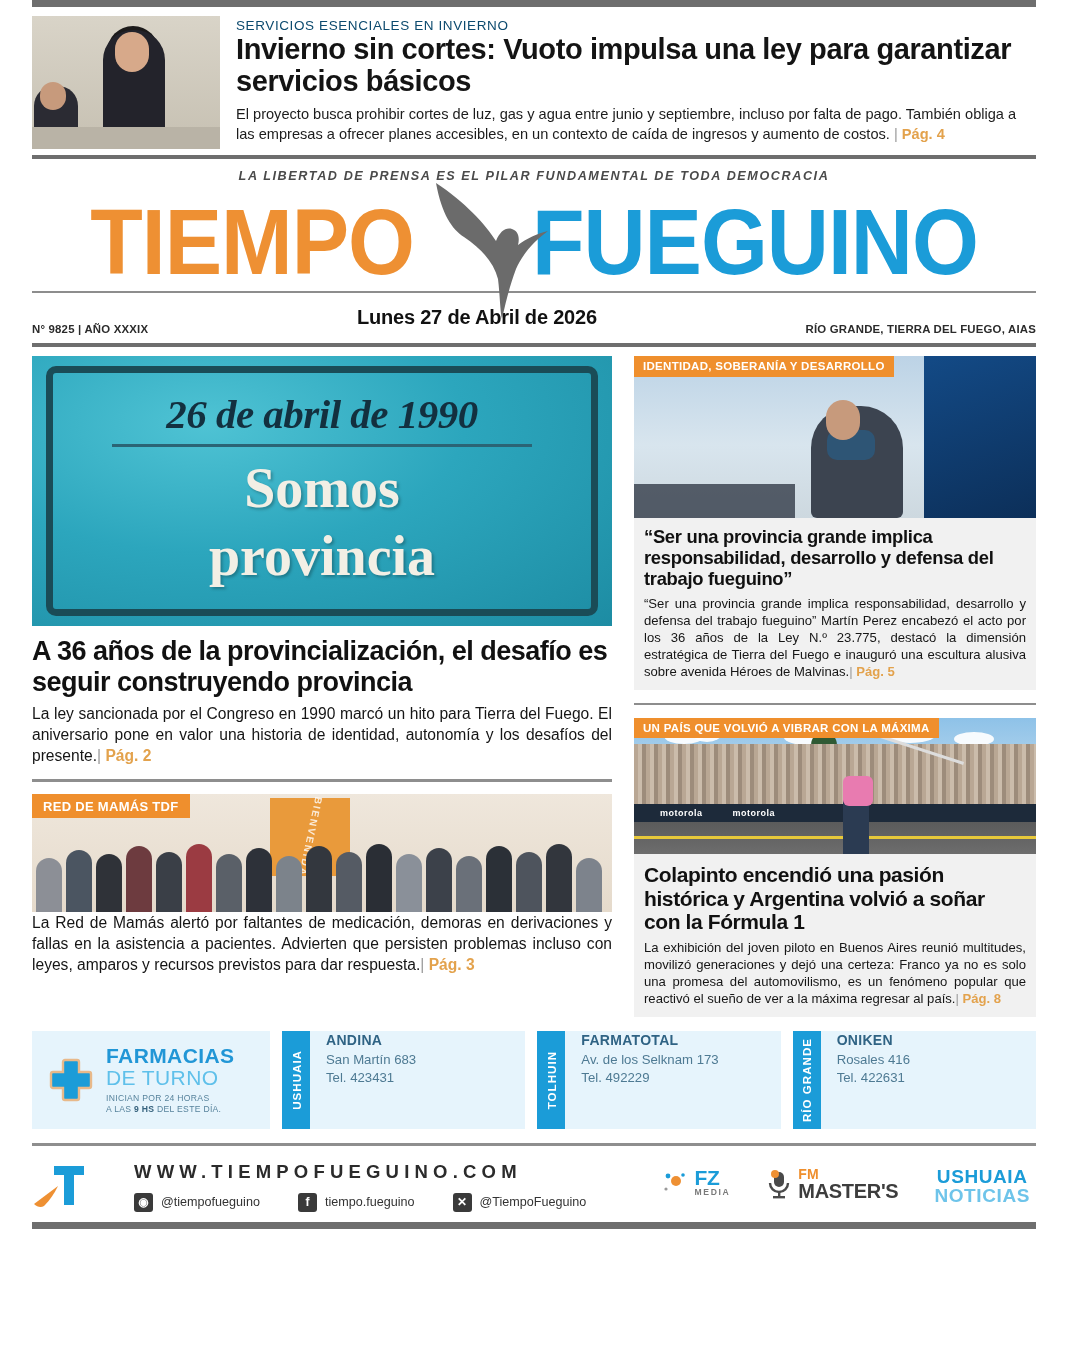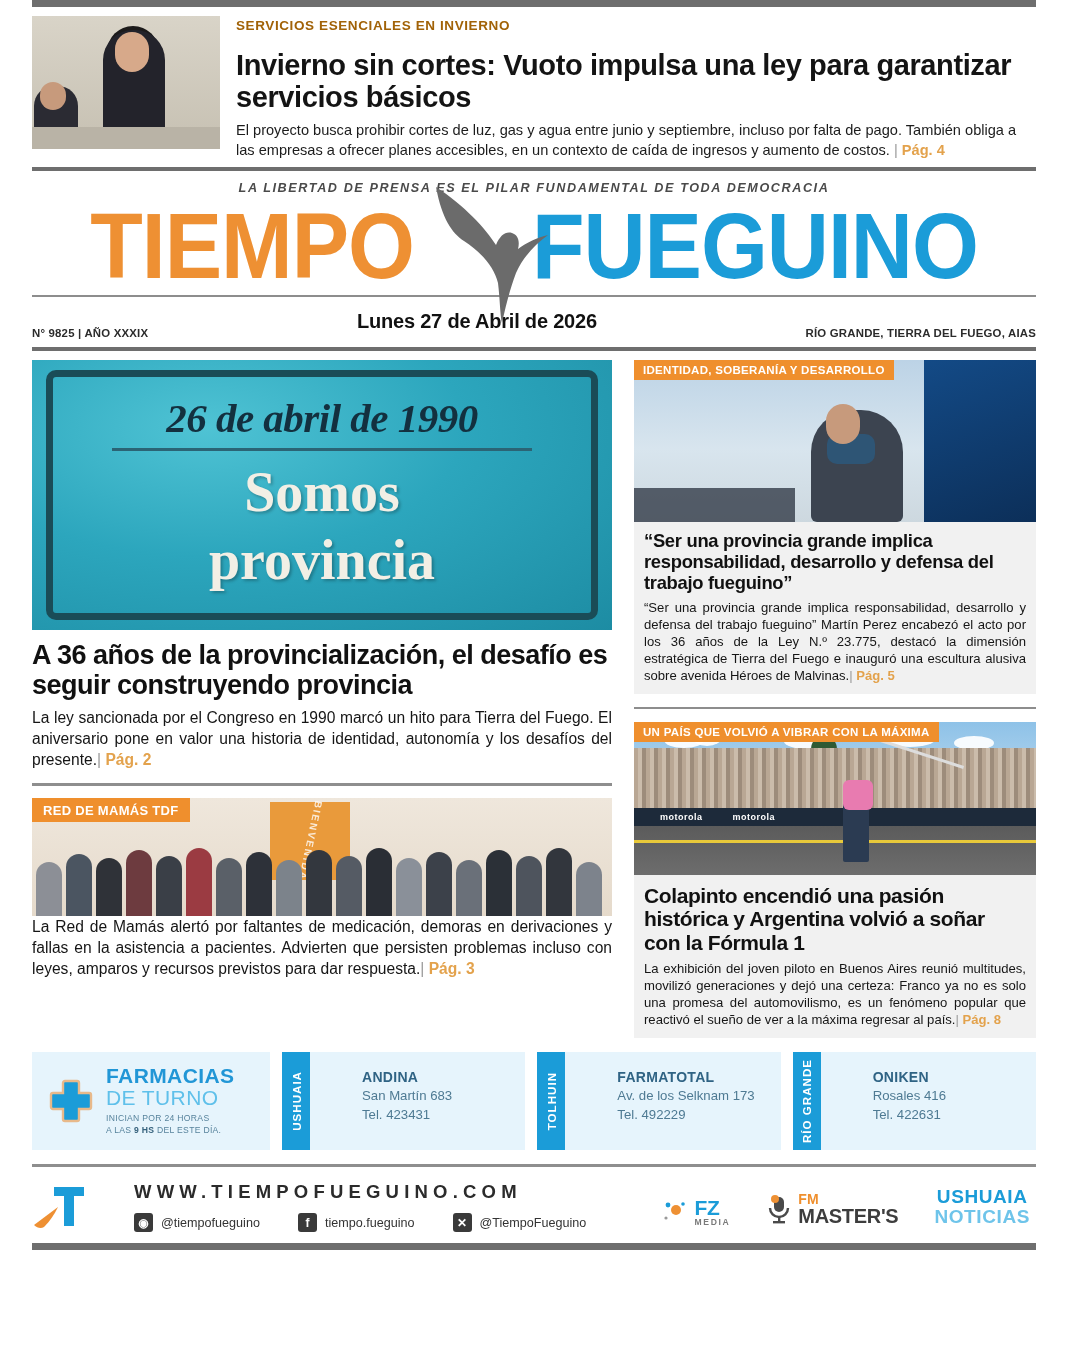--- a/index.html
+++ b/index.html
@@ -48,25 +48,25 @@
     width: 188px;
     height: 133px;
     flex: 0 0 188px;
     position: relative;
     overflow: hidden;
     background: #cfc8bd;
   }
   .teaser-body { flex: 1 1 auto; padding-top: 2px; }
   .kicker-plain {
     font-size: 13.5px;
-    font-weight: bold;
+    font-weight: normal;
     letter-spacing: 0.6px;
-    color: #a16207;
+    color: #0c4a6e;
     text-transform: uppercase;
-    margin-bottom: 16px;
+    margin-bottom: 0;
   }
   .teaser-title {
     font-size: 29px;
     line-height: 1.12;
     font-weight: bold;
     color: #141414;
     letter-spacing: -0.4px;
     margin-bottom: 7px;
   }
   .teaser-text {
@@ -79,21 +79,21 @@
 
   
   .masthead { position: relative; padding-top: 10px; }
   .motto {
     text-align: center;
     font-size: 12.6px;
     font-weight: bold;
     font-style: italic;
     letter-spacing: 1.6px;
     color: #4a4a4a;
-    margin-bottom: 2px;
+    margin-bottom: 10px;
   }
   .logo-row {
     display: flex;
     align-items: center;
     justify-content: center;
     position: relative;
     height: 98px;
   }
   .logo-tiempo {
     font-size: 86px;
@@ -173,21 +173,21 @@
     position: absolute;
     top: 0; left: 0;
     z-index: 3;
   }
 
   
   .photo { position: relative; overflow: hidden; display: block; width: 100%; }
   .photo-prov  { height: 270px; background: #2aa3b8; }
   .photo-mamas { height: 118px; background: #d6c7b4; }
   .photo-perez { height: 162px; background: #a9bdd1; }
-  .photo-f1    { height: 153px; background: #6f8fa8; }
+  .photo-f1    { height: 136px; background: #6f8fa8; }
 
   .headline-lg {
     font-size: 27px;
     line-height: 1.13;
     font-weight: bold;
     color: #111;
     letter-spacing: -0.5px;
     margin: 10px 0 6px 0;
   }
   .body-lg {
@@ -284,23 +284,22 @@
     font-size: 11.6px;
     font-weight: bold;
     letter-spacing: 1px;
   }
   .pharm-city span {
     writing-mode: vertical-rl;
     transform: rotate(180deg);
     white-space: nowrap;
   }
   .pharm-info {
-    padding: 16px 0 0 16px;
+    padding: 0 0 0 16px;
     line-height: 1.4;
-    margin-left: 36px;
   }
   .pharm-name {
     font-size: 14px; font-weight: bold; color: #2f6384; letter-spacing: 0.3px;
   }
   .pharm-addr, .pharm-tel {
     font-size: 13.2px; color: #4e7a93;
   }
 
   
   .footer-rule-top { height: 3px; background: #8e8e8e; margin-top: 14px; }
@@ -324,21 +323,21 @@
   .soc-ico {
     width: 19px; height: 19px; background: #3a3a3a;
     border-radius: 3px;
     display: flex; align-items: center; justify-content: center;
     color: #fff; font-size: 12px; font-weight: bold;
     flex: 0 0 19px;
   }
   .soc-txt { font-size: 12.6px; color: #333; }
   .foot-brands {
     display: flex;
-    align-items: flex-end;
+    align-items: flex-start;
     gap: 36px;
     margin-left: auto;
     padding-right: 6px;
   }
   .brand-fz { display: flex; align-items: center; gap: 7px; }
   .fz-dots { width: 26px; height: 26px; position: relative; flex: 0 0 26px; }
   .fz-txt { line-height: 1; }
   .fz-1 { font-size: 21px; font-weight: bold; color: #1b9cd8; letter-spacing: -0.5px; }
   .fz-2 { font-size: 8.6px; font-weight: bold; color: #7a7a7a; letter-spacing: 1.6px; }
   .brand-fm { display: flex; align-items: center; gap: 6px; }

